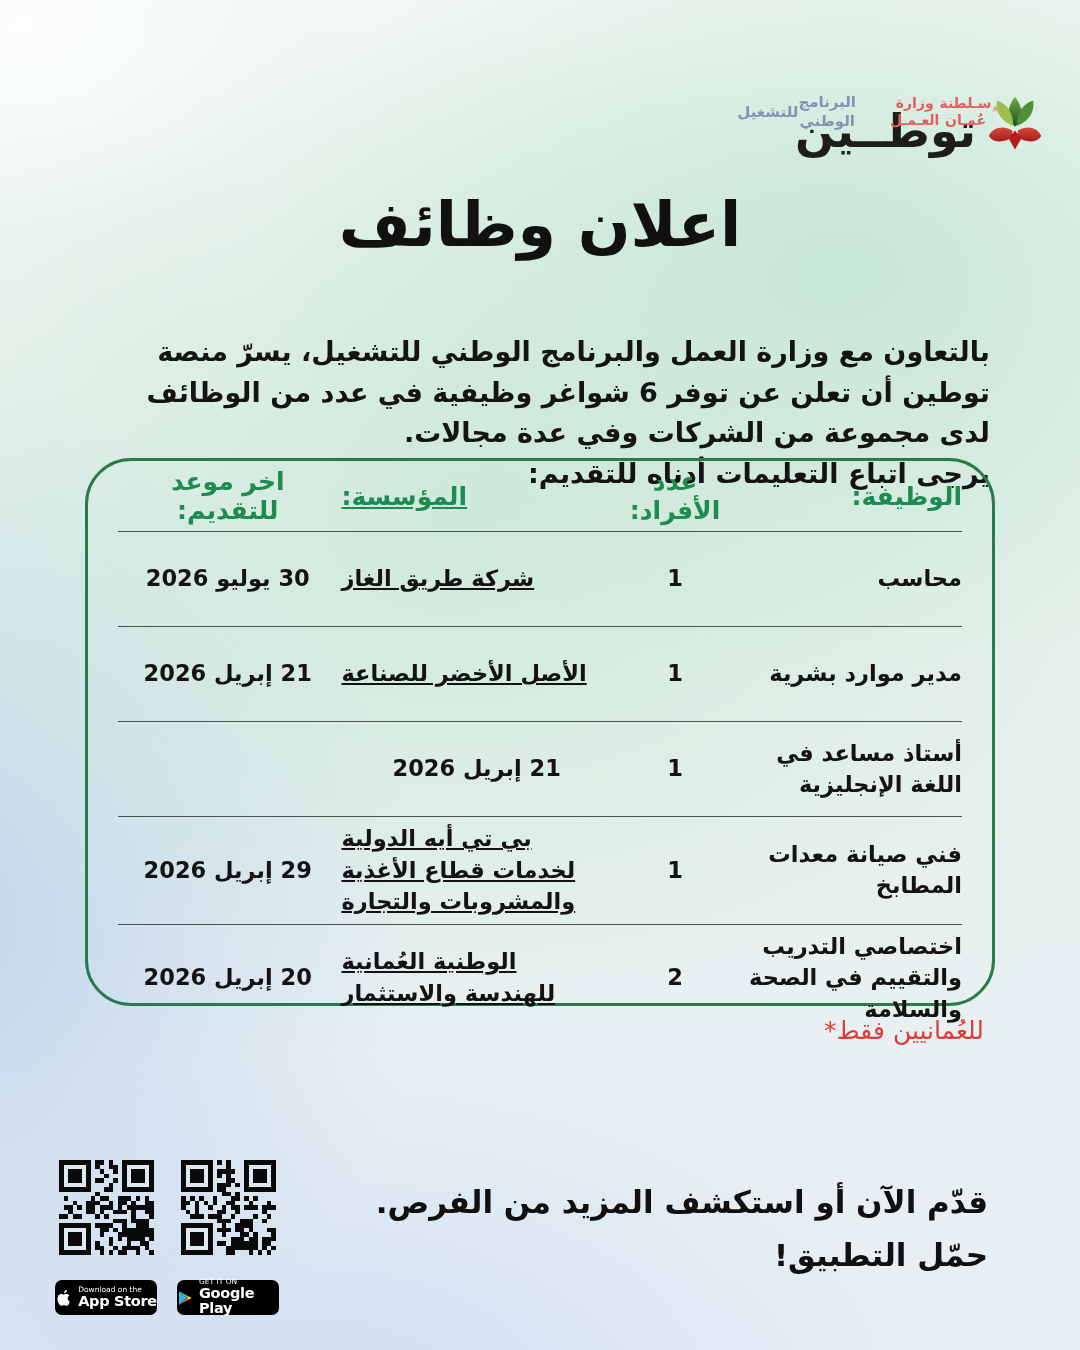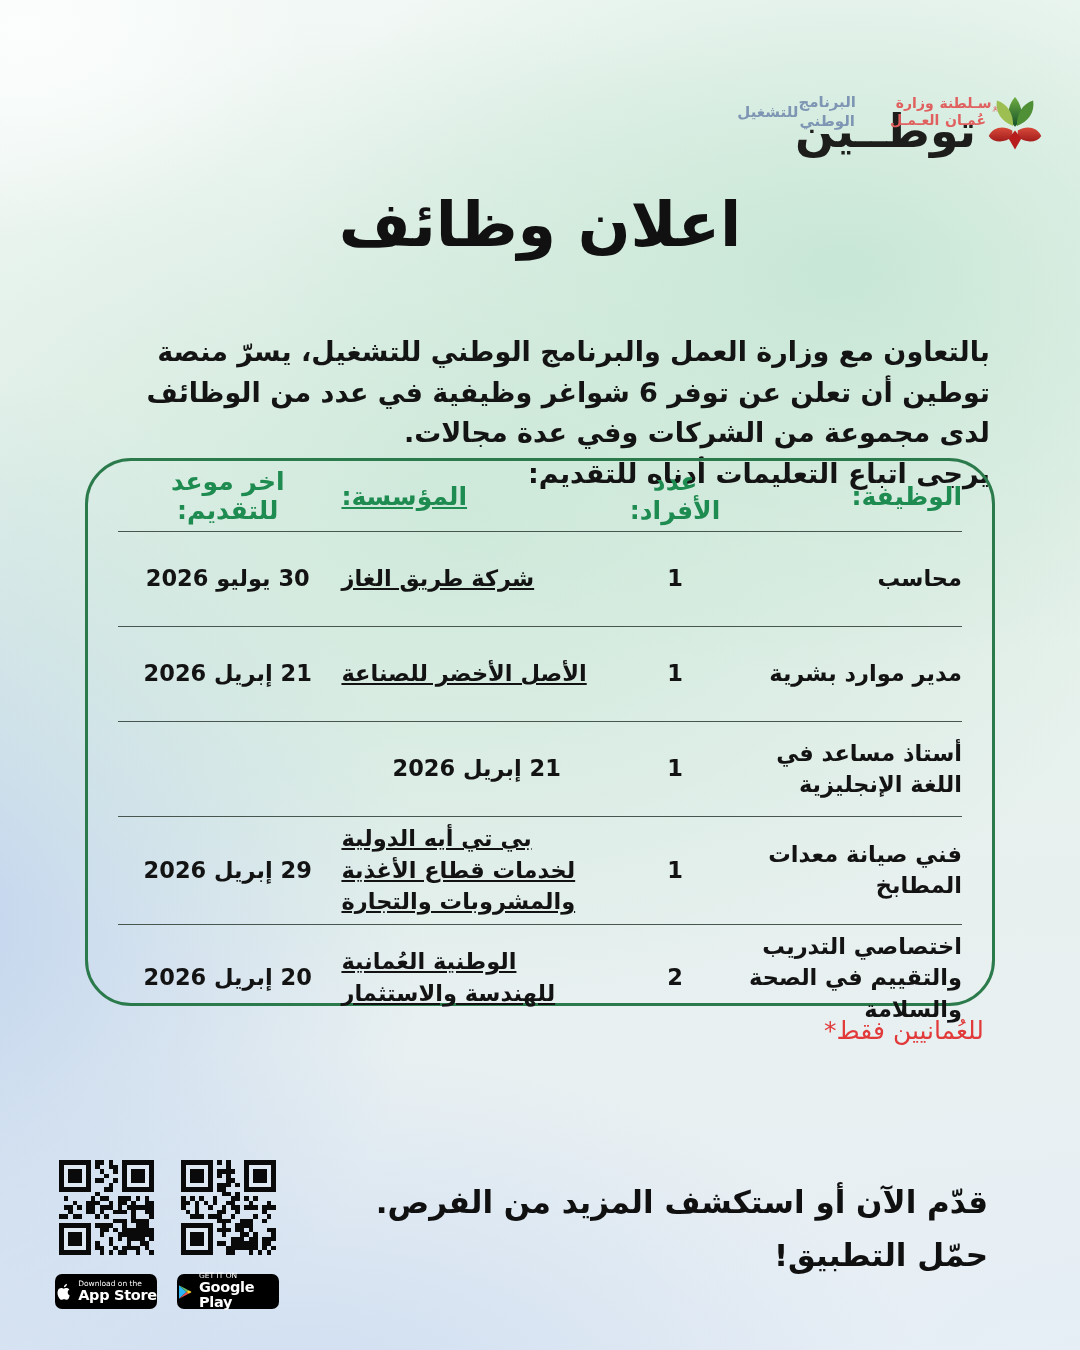--- a/index.html
+++ b/index.html
@@ -54,21 +54,21 @@
 
   
   .cta{ position:absolute; top:1176px; right:92px; text-align:right; color:#101010;
         font-size:31px; line-height:1.7; }
   .cta .l1{ font-weight:bold; }
   .cta .l2{ font-weight:bold; }
 
   .stores{ position:absolute; left:56px; top:1160px; display:flex; gap:22px; direction:ltr; }
   .store-col{ display:flex; flex-direction:column; align-items:center; width:100px; }
   .qr{ width:95px; height:95px; }
-  .badge{ margin-top:19px; width:102px; height:35px; background:#000; border-radius:7px;
+  .badge{ margin-top:25px; width:102px; height:35px; background:#000; border-radius:7px;
           display:flex; align-items:center; justify-content:center; gap:6px; color:#fff; cursor:pointer; }
   .badge .b-txt{ display:flex; flex-direction:column; line-height:1.05; }
   .badge .b-top{ font-size:7.5px; }
   .badge .b-bottom{ font-size:14.5px; font-weight:bold; letter-spacing:-0.3px; }
   .badge svg{ flex:0 0 auto; }
 </style>
 </head>
 <body>
 
 <div class="page">

